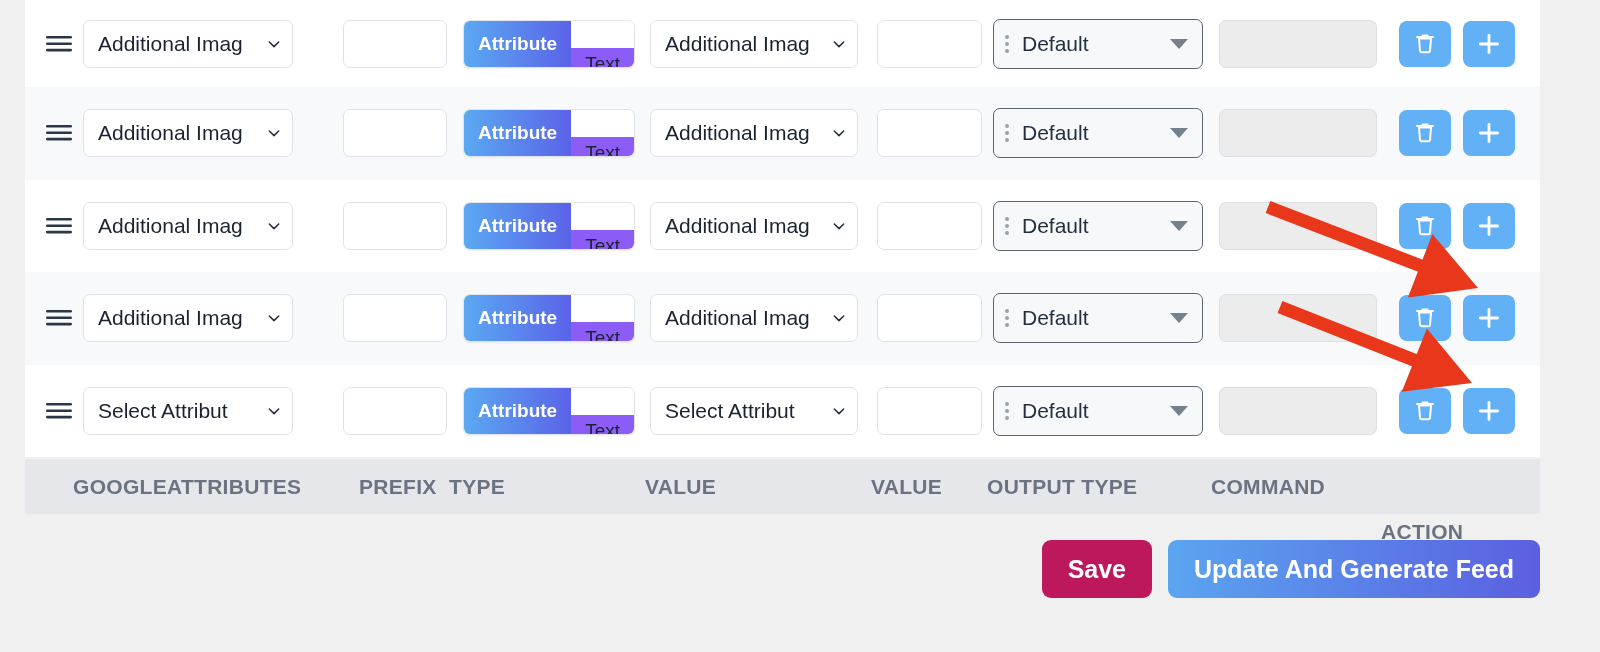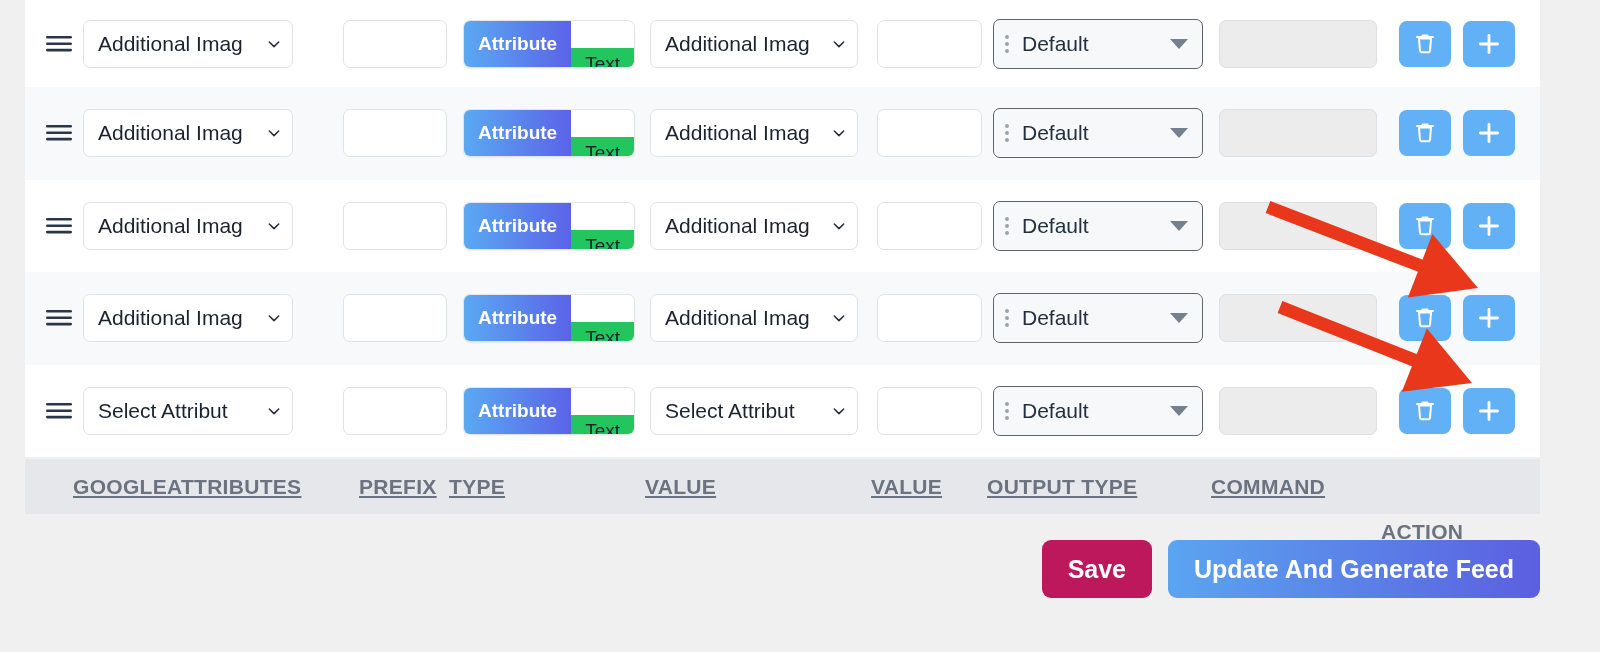--- a/index.html
+++ b/index.html
@@ -94,21 +94,21 @@
     display: flex; align-items: center; justify-content: center;
     font-size: 19px;
     padding: 16px 14px;
     cursor: pointer;
   }
   .toggle .seg.on {
     background: linear-gradient(90deg, #5aa9f2 0%, #5b63e8 100%);
     color: #ffffff;
     font-weight: bold;
   }
-  .toggle .seg.off { color: #1b2330; background: #22c55e; margin-top: 27px; }
+  .toggle .seg.off { color: #1b2330; background: #8b5cf6; margin-top: 27px; }
 
   
   .outsel {
     position: relative;
     width: 210px;
     height: 50px;
     border: 1px solid #5c6470;
     border-radius: 7px;
     background: #f7f8fa;
     display: flex;
@@ -175,21 +175,21 @@
     width: 1515px;
     height: 55px;
     background: #e5e7eb;
     display: flex;
     align-items: center;
     font-size: 21px;
     font-weight: bold;
     letter-spacing: .3px;
     color: #6b7280;
   }
-  .th { position: absolute; top: 50%; transform: translateY(-50%); white-space: nowrap; text-decoration: underline; }
+  .th { position: absolute; top: 50%; transform: translateY(-50%); white-space: nowrap; }
 
   
   .footer {
     position: absolute;
     left: 0; top: 540px;
     width: 1540px;
     display: flex;
     justify-content: flex-end;
     align-items: center;
     gap: 16px;

